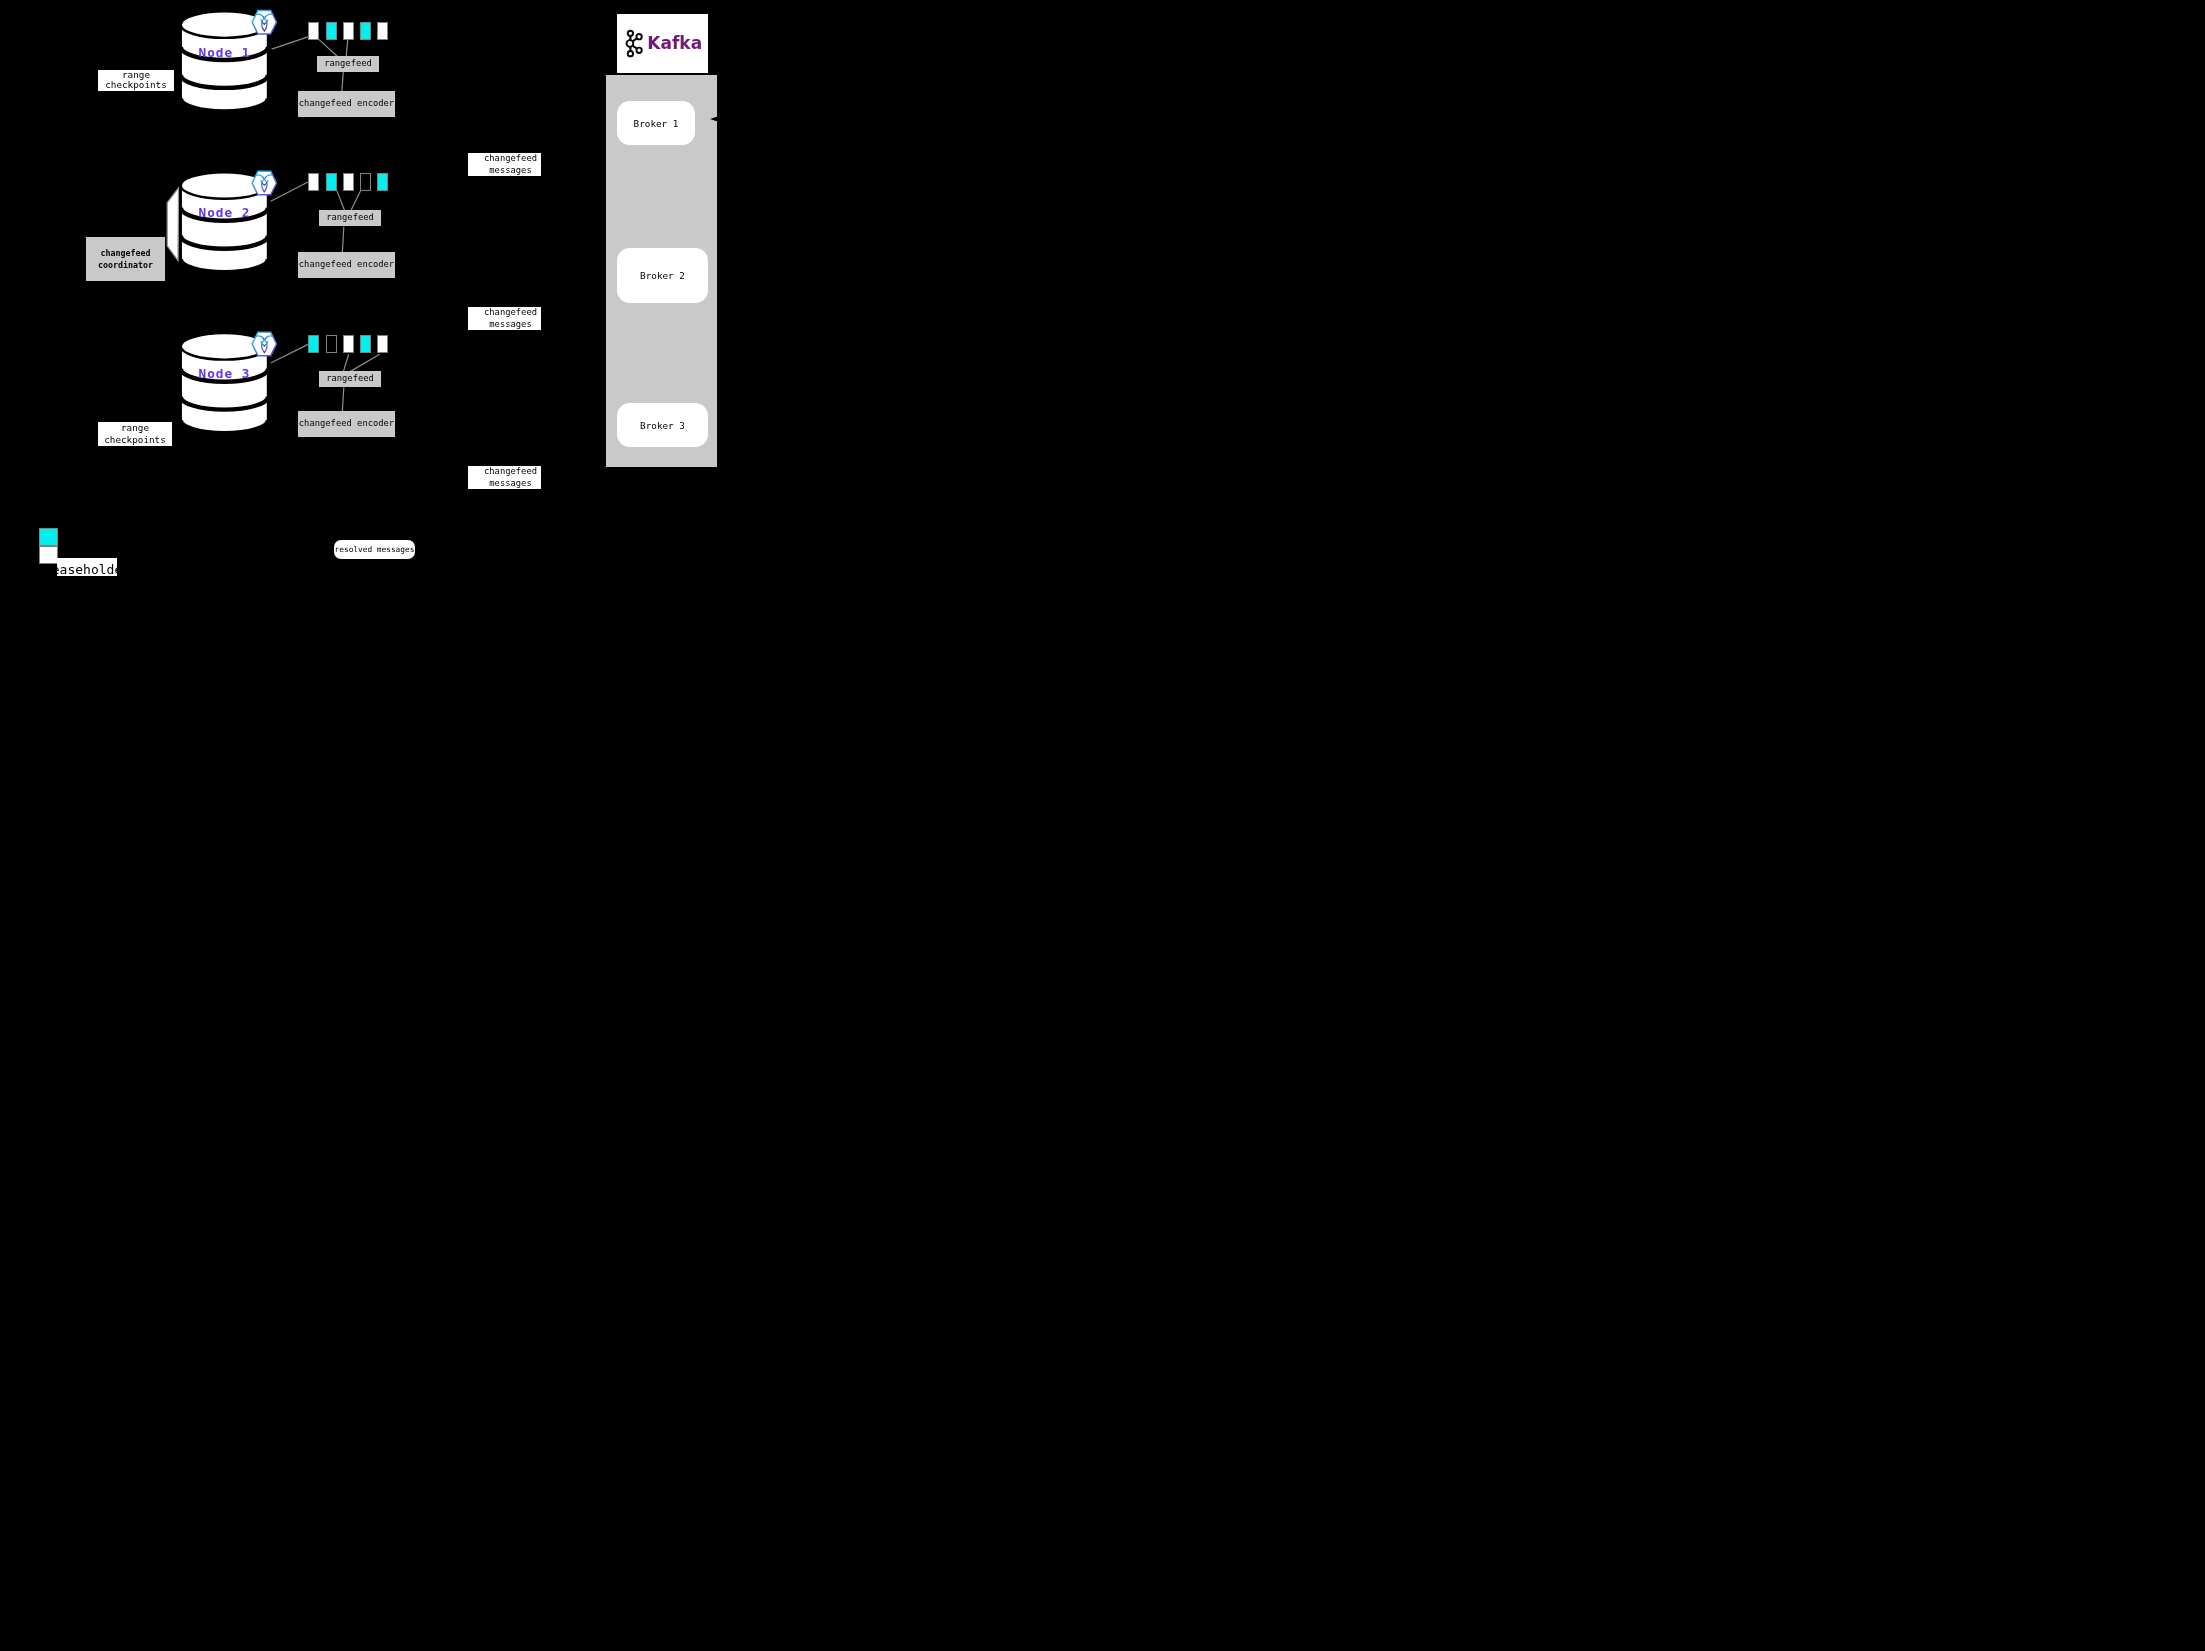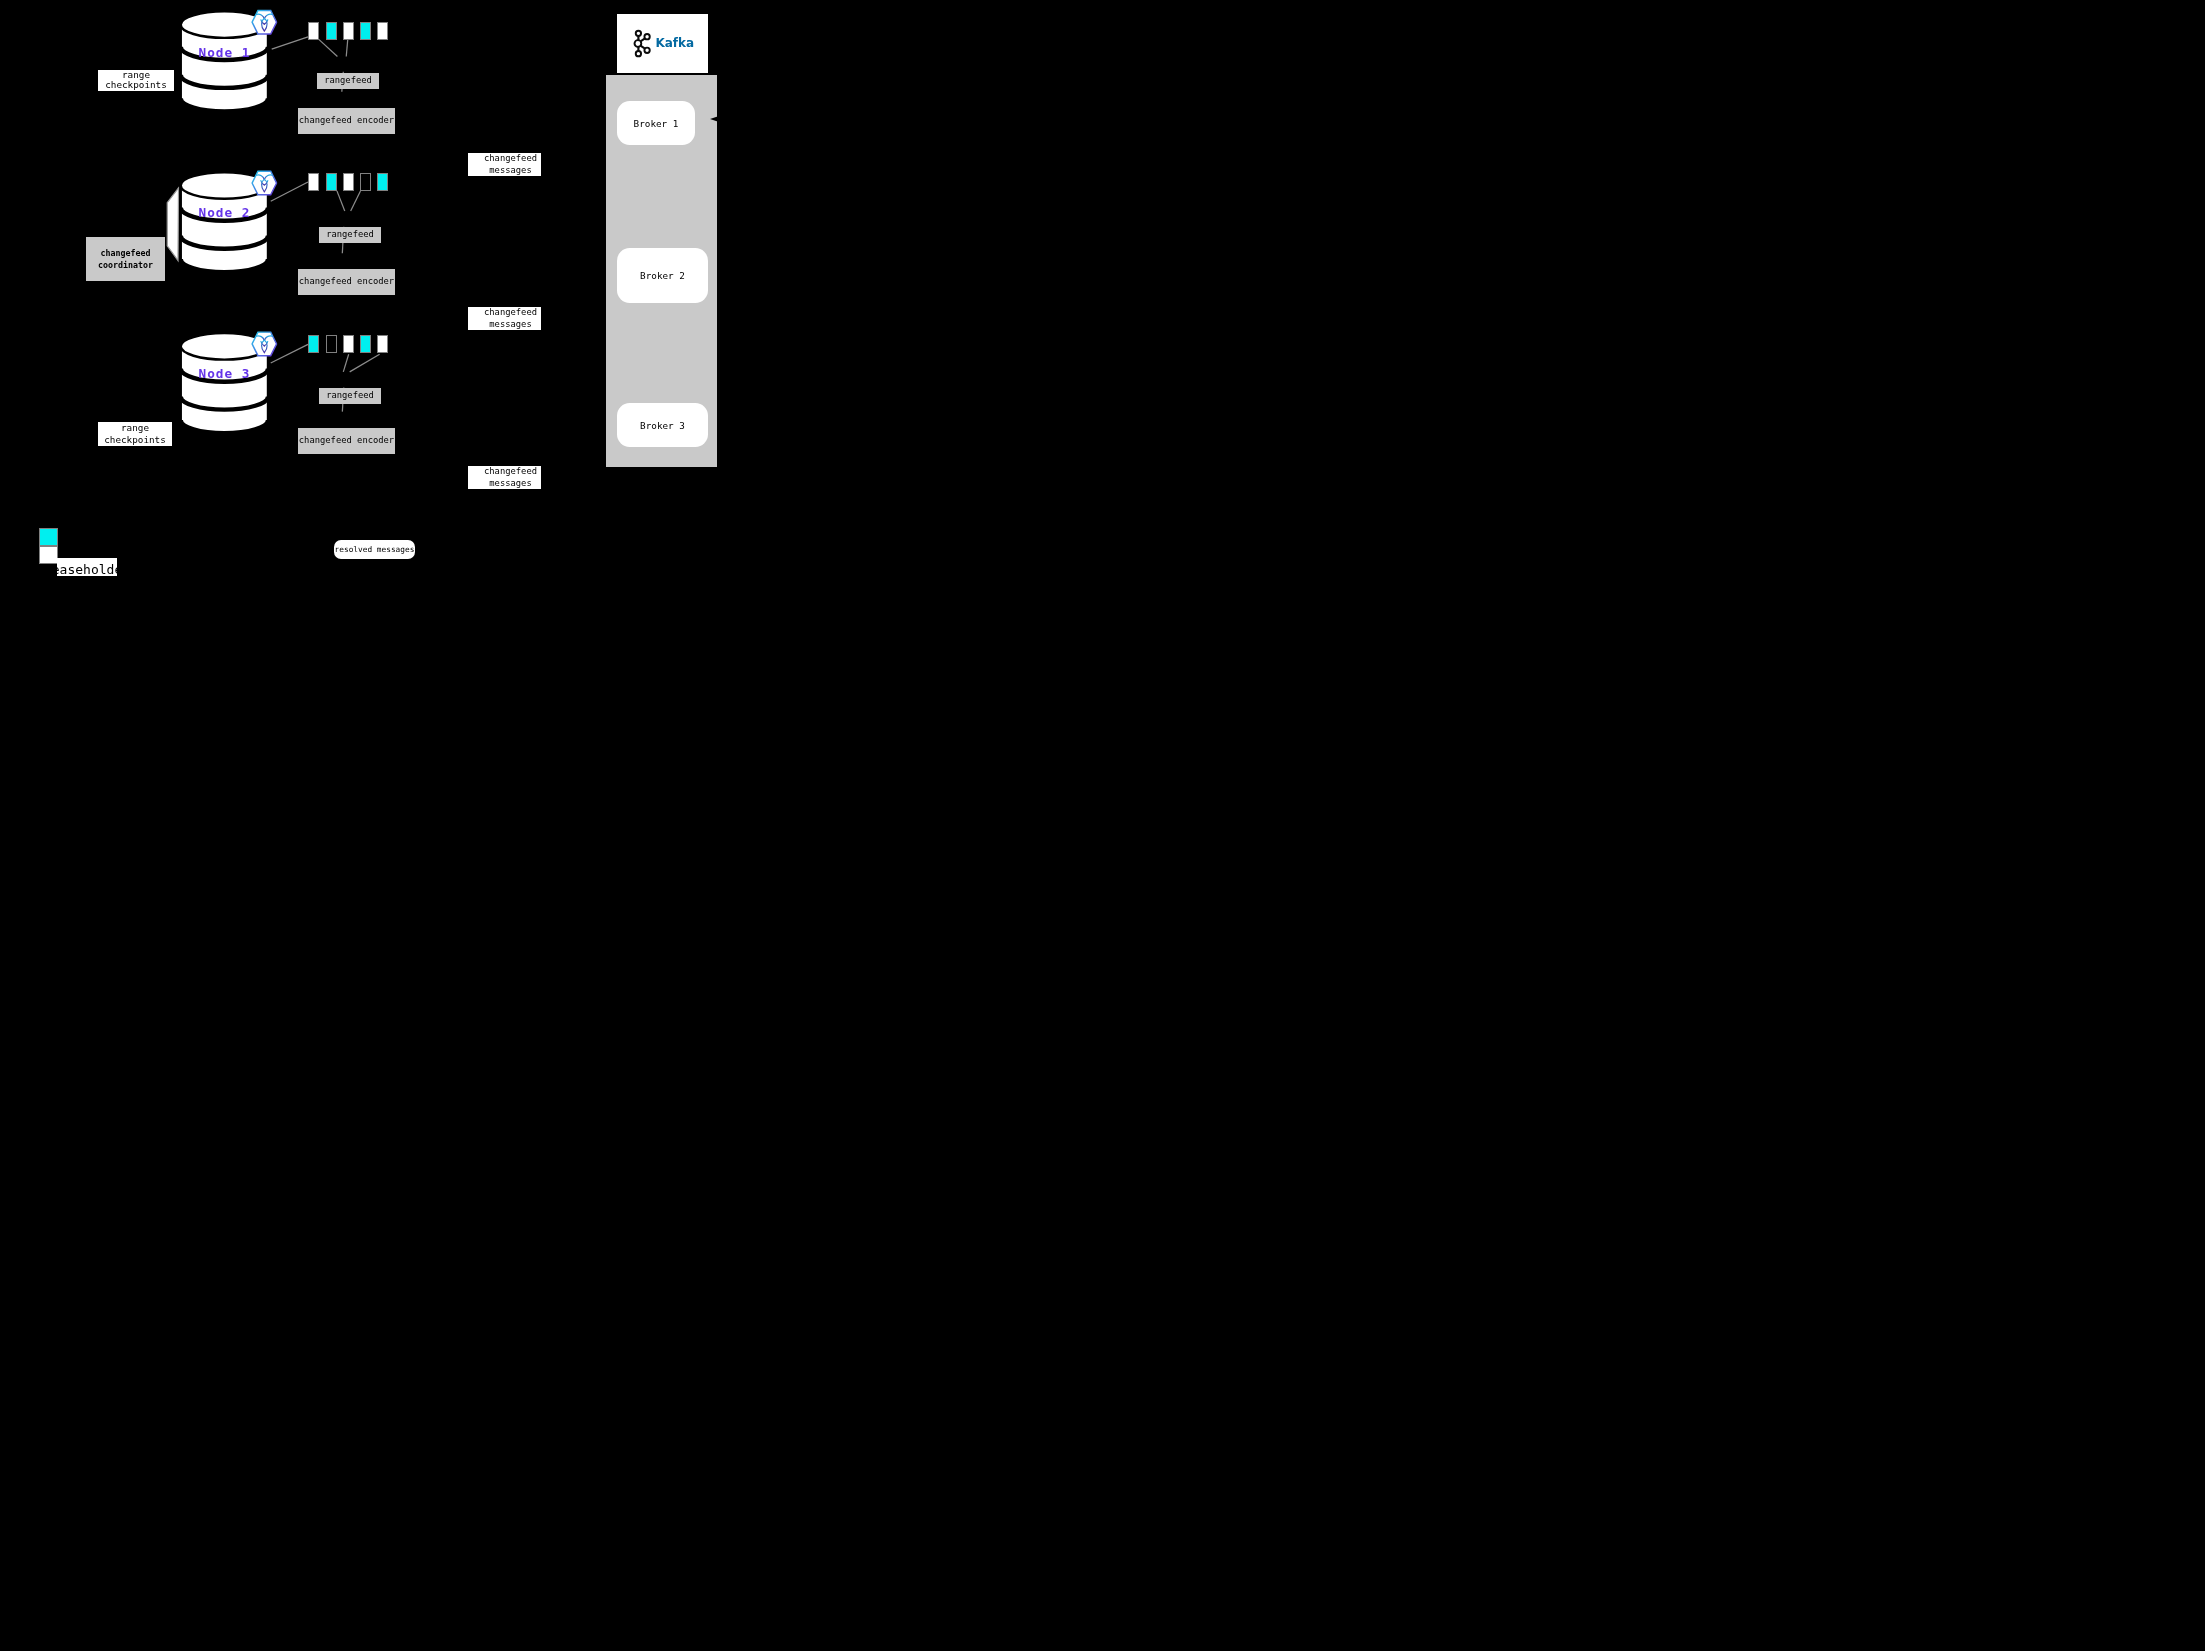--- a/index.html
+++ b/index.html
@@ -12,28 +12,28 @@
        text-align:center;color:#000;}
   .whitebox{background:#fff;margin-top:32px;}
   .graybox{background:var(--box-gray,#c9c9c9);}
   .node-label{position:absolute;z-index:3;text-align:center;color:var(--accent-purple,#6535e8);
        font-weight:bold;font-size:12.7px;letter-spacing:1px;}
   .range-rect{position:absolute;z-index:2;width:11.3px;height:18px;border:1.5px solid var(--border-gray,#808080);}
   .range-leaseholder{background:var(--leaseholder,#00efef);}
   .range-replica{background:var(--replica,#fff);}
   .range-empty{background:transparent;}
   .msg{font-size:8.8px;line-height:11.3px;padding-left:12px;}
-  .procbox{font-size:8.8px;line-height:11.8px;margin-top:17px;}
+  .procbox{font-size:8.8px;line-height:11.8px;}
   .coord{font-weight:bold;font-size:8.3px;line-height:12.3px;}
   .pill{border-radius:10.3px;font-size:7.8px;}
   .kafka-panel{background:var(--box-gray,#c9c9c9);z-index:1;}
   .broker{background:#fff;border-radius:12.7px;font-size:9.3px;z-index:2;}
   .kafka-logo-box{background:#fff;z-index:2;display:flex;align-items:center;justify-content:center;gap:3.9px;}
   .kafka-title{font-family:"DejaVu Sans","Liberation Sans",sans-serif;font-weight:bold;
-       font-size:12px;color:#0369a1;}
+       font-size:17px;color:#701a75;}
   .legend-sq{position:absolute;z-index:2;border:1.5px solid var(--border-gray,#808080);}
   .arrow-left{position:absolute;z-index:4;width:0;height:0;border-top:3.4px solid transparent;
        border-bottom:3.4px solid transparent;border-right:9.3px solid #000;}
   .arrow-right{position:absolute;z-index:4;width:0;height:0;border-top:2px solid transparent;
        border-bottom:2px solid transparent;border-left:11.3px solid #000;}
 </style>
 </head>
 <body>
 
 <div class="stage">

